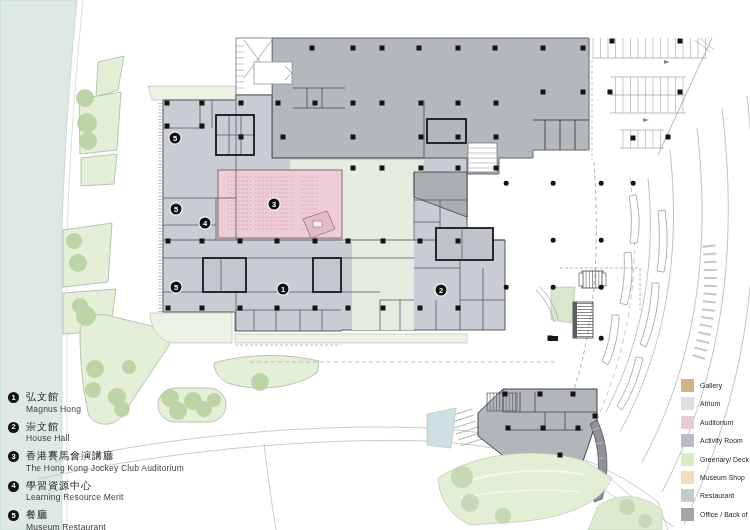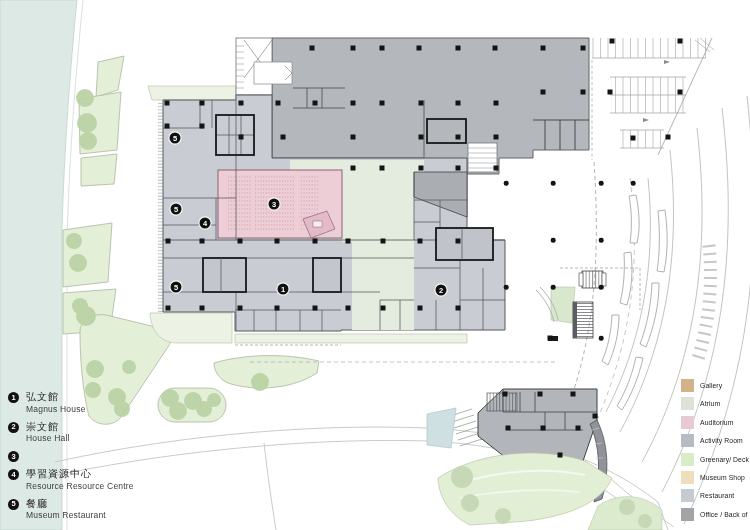--- a/index.html
+++ b/index.html
@@ -320,38 +320,42 @@
       <div class="marker" style="left: 175px; top: 138px;">5</div>
       <div class="marker" style="left: 176px; top: 209px;">5</div>
       <div class="marker" style="left: 176px; top: 287px;">5</div>
     </div>
 
 <div id="key-legend">
       <div class="key-item">
         <div class="key-num">1</div>
         <div class="">
           <div class="key-zh">弘文館</div>
-          <div class="key-en">Magnus House</div>
+          <div class="key-en">Magnus Hong</div>
         </div>
       </div>
       <div class="key-item">
         <div class="key-num">2</div>
         <div class="">
           <div class="key-zh">崇文館</div>
           <div class="key-en">House Hall</div>
         </div>
       </div>
       <div class="key-item">
         <div class="key-num">3</div>
+        <div class="">
+          <div class="key-zh">香港賽馬會演講廳</div>
+          <div class="key-en">The Hong Kong Jockey Club Auditorium</div>
+        </div>
       </div>
       <div class="key-item">
         <div class="key-num">4</div>
         <div class="">
           <div class="key-zh">學習資源中心</div>
-          <div class="key-en">Resource Resource Centre</div>
+          <div class="key-en">Learning Resource Merit</div>
         </div>
       </div>
       <div class="key-item">
         <div class="key-num">5</div>
         <div class="">
           <div class="key-zh">餐廳</div>
           <div class="key-en">Museum Restaurant</div>
         </div>
       </div>
     </div>

